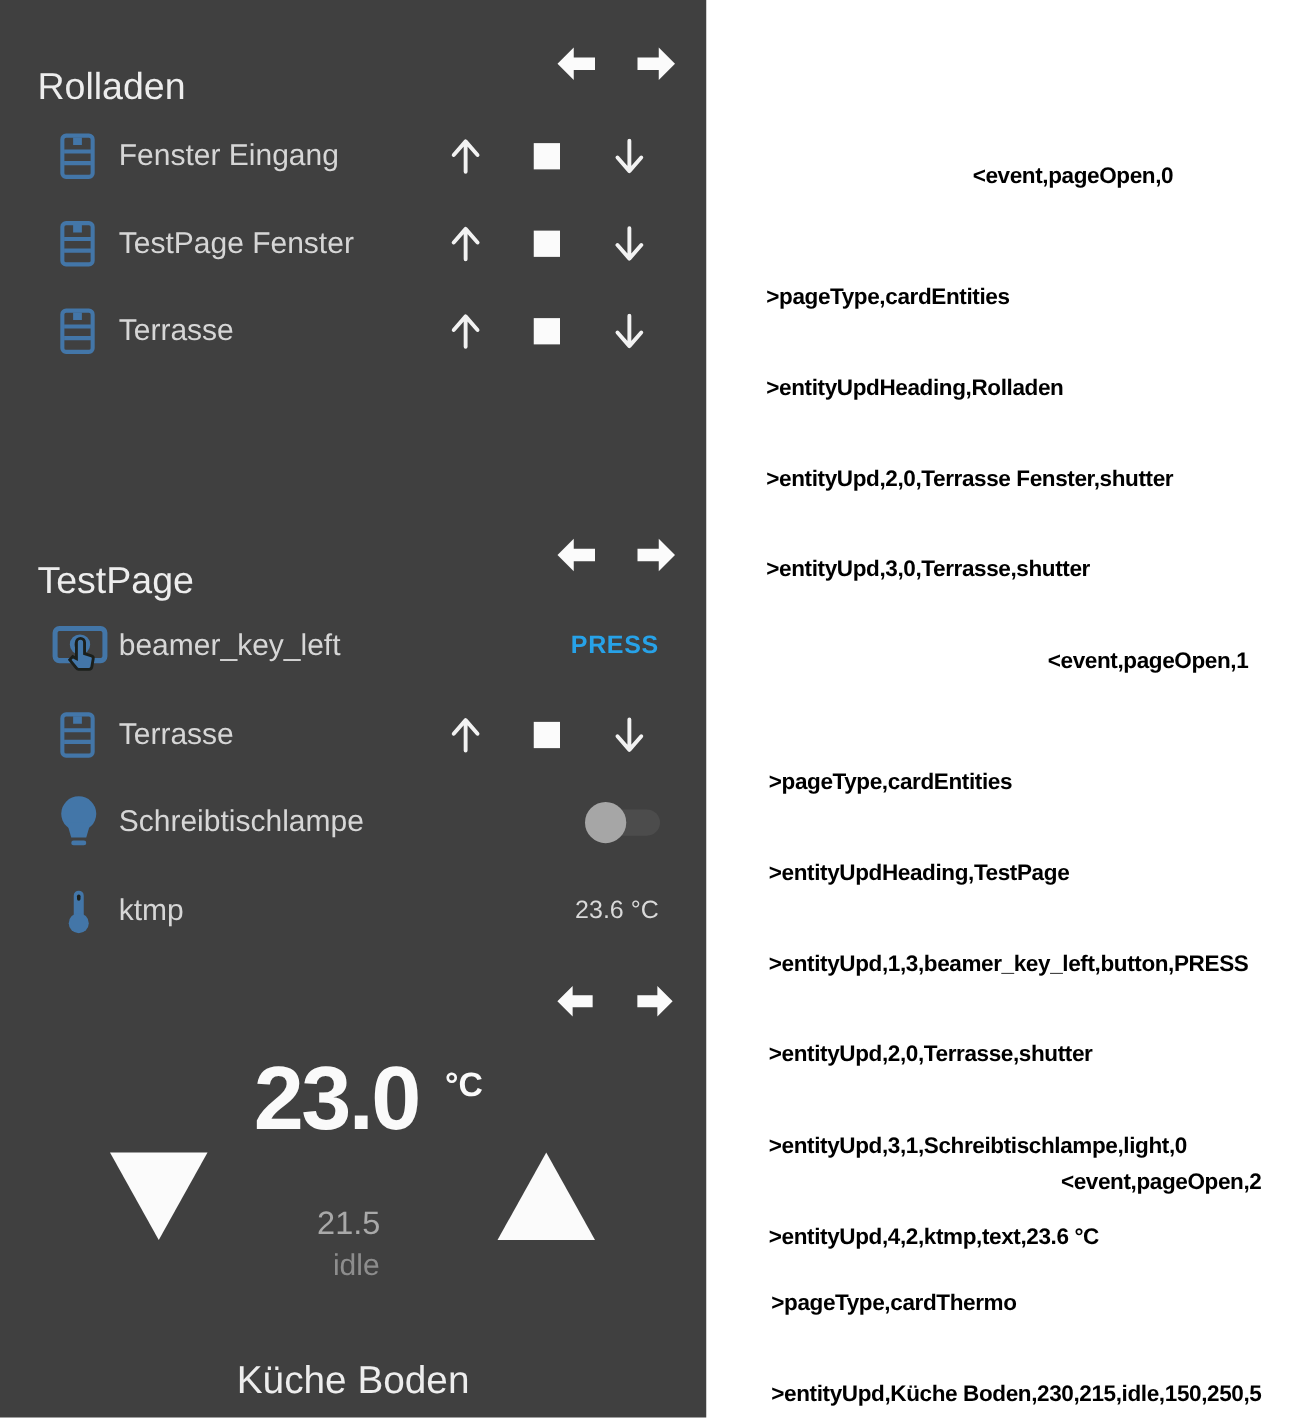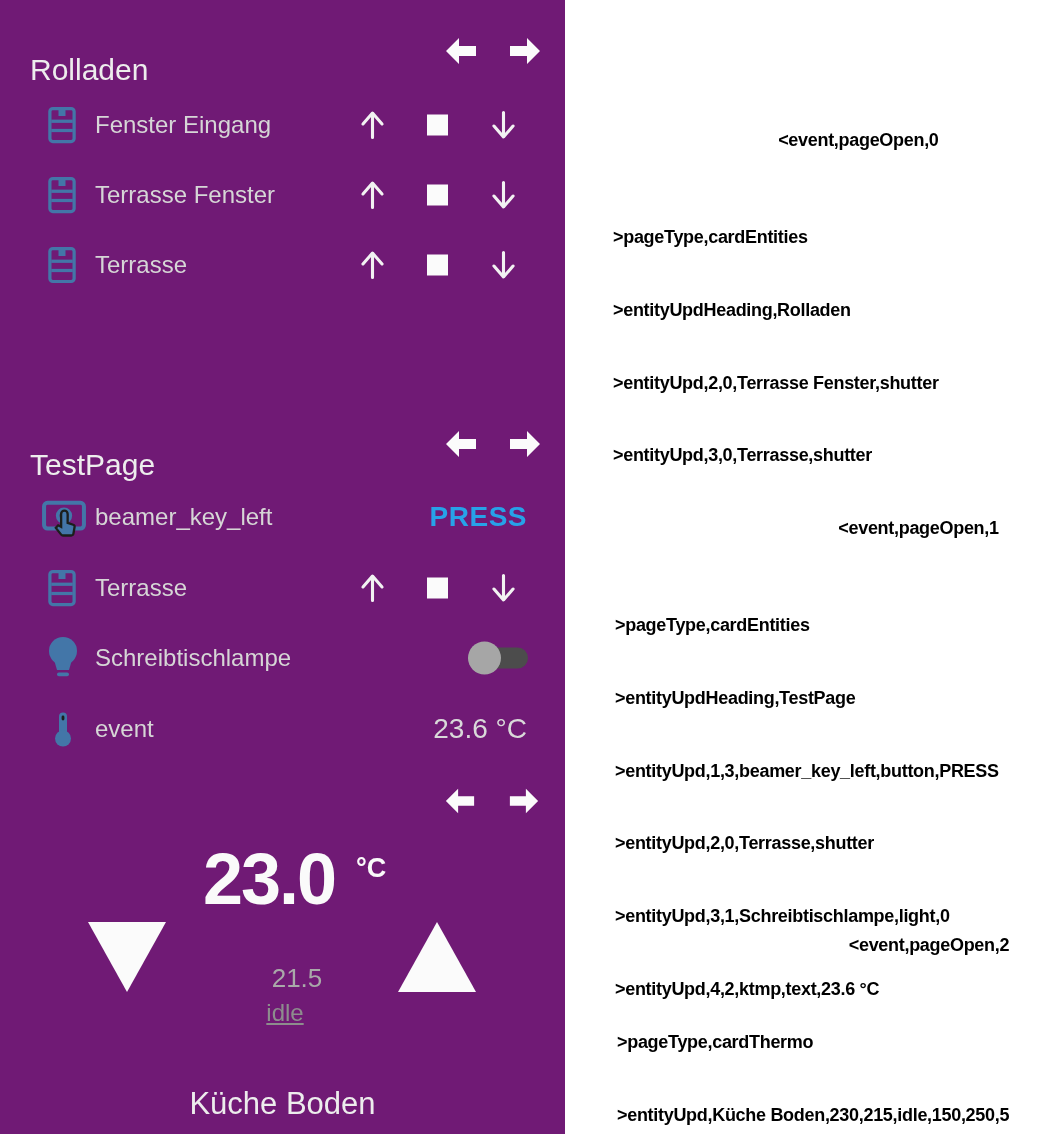--- a/index.html
+++ b/index.html
@@ -1,21 +1,21 @@
 <!DOCTYPE html>
 <html><head>
 <meta charset="utf-8">
 <style>
   html,body{margin:0;padding:0;}
   body{
     width:1045px;height:1141px;position:relative;background:#ffffff;
     font-family:"Liberation Sans",sans-serif;overflow:hidden;
   }
   
-  .panel-col{position:absolute;left:0;top:0;width:565px;height:1134px;background:#701a75;}
+  .panel-col{position:absolute;left:0;top:0;width:565px;height:1134px;background:#404040;}
   .screen{position:absolute;left:0;width:565px;}
   #screen0{top:0;height:410px;}
   #screen1{top:410px;height:350px;padding-left:30px;}
   #screen2{top:760px;height:374px;}
 
   .screen-title{position:absolute;left:30px;font-size:30px;font-weight:400;color:#ededed;line-height:36px;}
   #screen0 .screen-title{top:32px;}
   #screen1 .screen-title{top:17px;}
 
   .nav-arrow{position:absolute;background:none;border:0;padding:0;cursor:pointer;line-height:0;}
@@ -30,36 +30,36 @@
   .entity-icon.tap{left:41px;}
   .entity-icon.thermo{left:51px;}
   .row .label{position:absolute;left:95px;top:50%;transform:translateY(-50%);
     font-size:24px;color:#d6d6d6;white-space:nowrap;text-align:center;}
   .ctl{position:absolute;top:50%;transform:translateY(-50%);background:none;border:0;padding:0;cursor:pointer;line-height:0;}
   .ctl-up{left:360px;}
   .ctl-stop{left:427px;}
   .ctl-down{left:491px;}
   .sq{display:block;width:21px;height:21px;background:#fbfbfb;}
   .value{position:absolute;right:38px;top:50%;transform:translateY(-50%);
-    font-size:28px;color:#d9d9d9;white-space:nowrap;}
+    font-size:20px;color:#d9d9d9;white-space:nowrap;}
   .value.press{color:#27a2e8;font-weight:600;letter-spacing:.5px;background:none;border:0;padding:0;cursor:pointer;font-family:inherit;}
 
   .toggle{position:absolute;left:468px;top:50%;transform:translateY(-50%);width:60px;height:33px;background:none;border:0;padding:0;cursor:pointer;}
   .toggle .track{position:absolute;right:0;top:6px;width:57px;height:21px;border-radius:11px;background:#4c4c4c;}
   .toggle .knob{position:absolute;left:0;top:0;width:33px;height:33px;border-radius:50%;background:#a6a6a6;}
 
   
   .temp-number{position:absolute;left:203px;top:83px;font-size:72px;font-weight:700;
     color:#fafafa;letter-spacing:-2px;line-height:1;}
   .temp-unit{position:absolute;left:356px;top:95px;font-size:27px;font-weight:700;color:#fafafa;line-height:1;}
   .tri{position:absolute;top:162px;width:0;height:0;background:none;border-style:solid;padding:0;cursor:pointer;}
   .tri-down{left:88px;border-width:70px 39px 0 39px;border-color:#fbfbfb transparent transparent transparent;}
   .tri-up{left:398px;border-width:0 39px 70px 39px;border-color:transparent transparent #fbfbfb transparent;}
-  .setpoint{position:absolute;left:217px;width:160px;top:203px;text-align:center;font-size:26px;color:#a9a9a9;}
-  .hvac-status{position:absolute;left:205px;width:160px;top:239px;text-align:center;font-size:24px;color:#8d8d8d;text-decoration:underline;}
+  .setpoint{position:absolute;left:199px;width:160px;top:203px;text-align:center;font-size:26px;color:#a9a9a9;}
+  .hvac-status{position:absolute;left:205px;width:160px;top:239px;text-align:center;font-size:24px;color:#8d8d8d;}
   .thermo-name{position:absolute;left:0;width:565px;top:1086px;text-align:center;font-size:31px;color:#ededed;}
 
   
   .log{position:absolute;font-size:18px;font-weight:700;color:#000;
     line-height:24.3px;letter-spacing:-.3px;white-space:pre;}
   #log0{left:613px;top:79px;}
   #log1{left:615px;top:467px;}
   #log2{left:617px;top:884px;}
   .log p{margin:0;}
   .log p.event{margin-bottom:24.3px;text-align:right;}
@@ -135,21 +135,21 @@
         </button>
       <button class="ctl ctl-down"><svg width="25" height="29">
             <use href="#i-arrow-down"></use>
           </svg></button>
     </div>
 
     <div class="row" style="top:165px">
       <span class="entity-icon"><svg width="30" height="38">
             <use href="#i-shutter"></use>
           </svg></span>
-      <span class="label">Terrasse Fenster</span>
+      <span class="label">TestPage Fenster</span>
       <button class="ctl ctl-up"><svg width="25" height="29">
             <use href="#i-arrow-up"></use>
           </svg></button>
       <button class="ctl ctl-stop">
           <span class="sq"></span>
         </button>
       <button class="ctl ctl-down"><svg width="25" height="29">
             <use href="#i-arrow-down"></use>
           </svg></button>
     </div>
@@ -216,21 +216,21 @@
       <button class="toggle">
         <span class="track"></span>
         <span class="knob"></span>
       </button>
     </div>
 
     <div class="row" style="top:289px">
       <span class="entity-icon thermo"><svg width="24" height="36">
             <use href="#i-thermometer"></use>
           </svg></span>
-      <span class="label">event</span>
+      <span class="label">ktmp</span>
       <span class="value">23.6 °C</span>
     </div>
   </section>
 
   <section class="screen" id="screen2">
     <button class="nav-arrow nav-left">
       <svg width="34" height="32">
           <use href="#i-nav-left"></use>
         </svg>
     </button>

